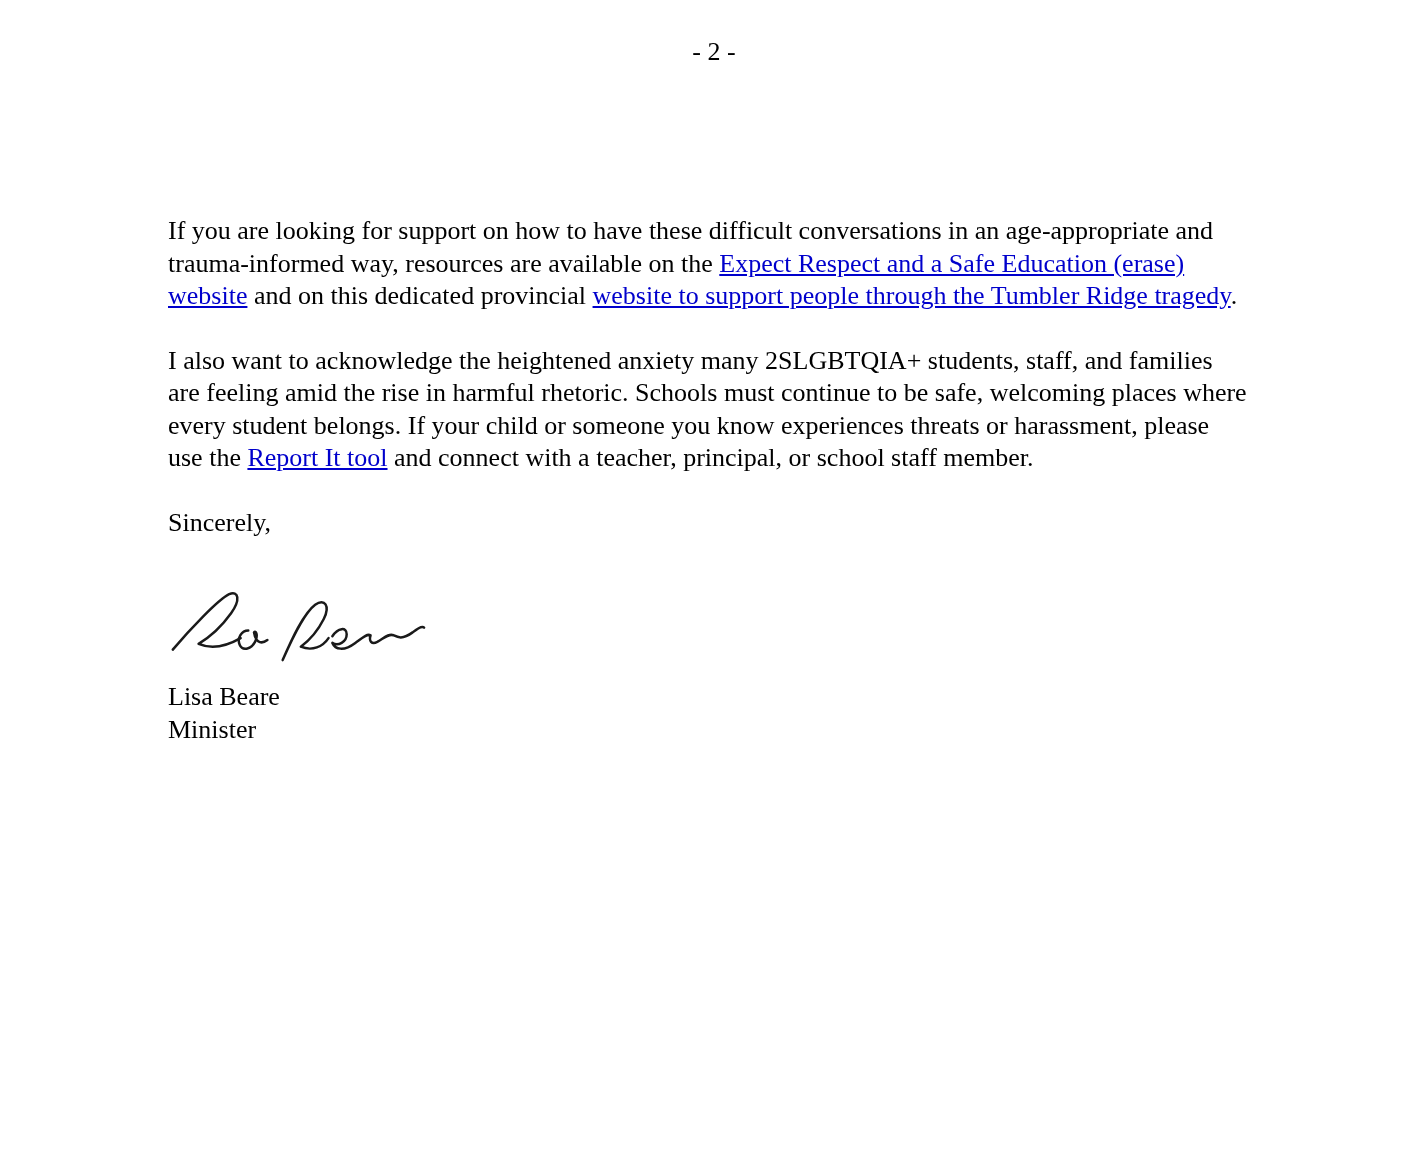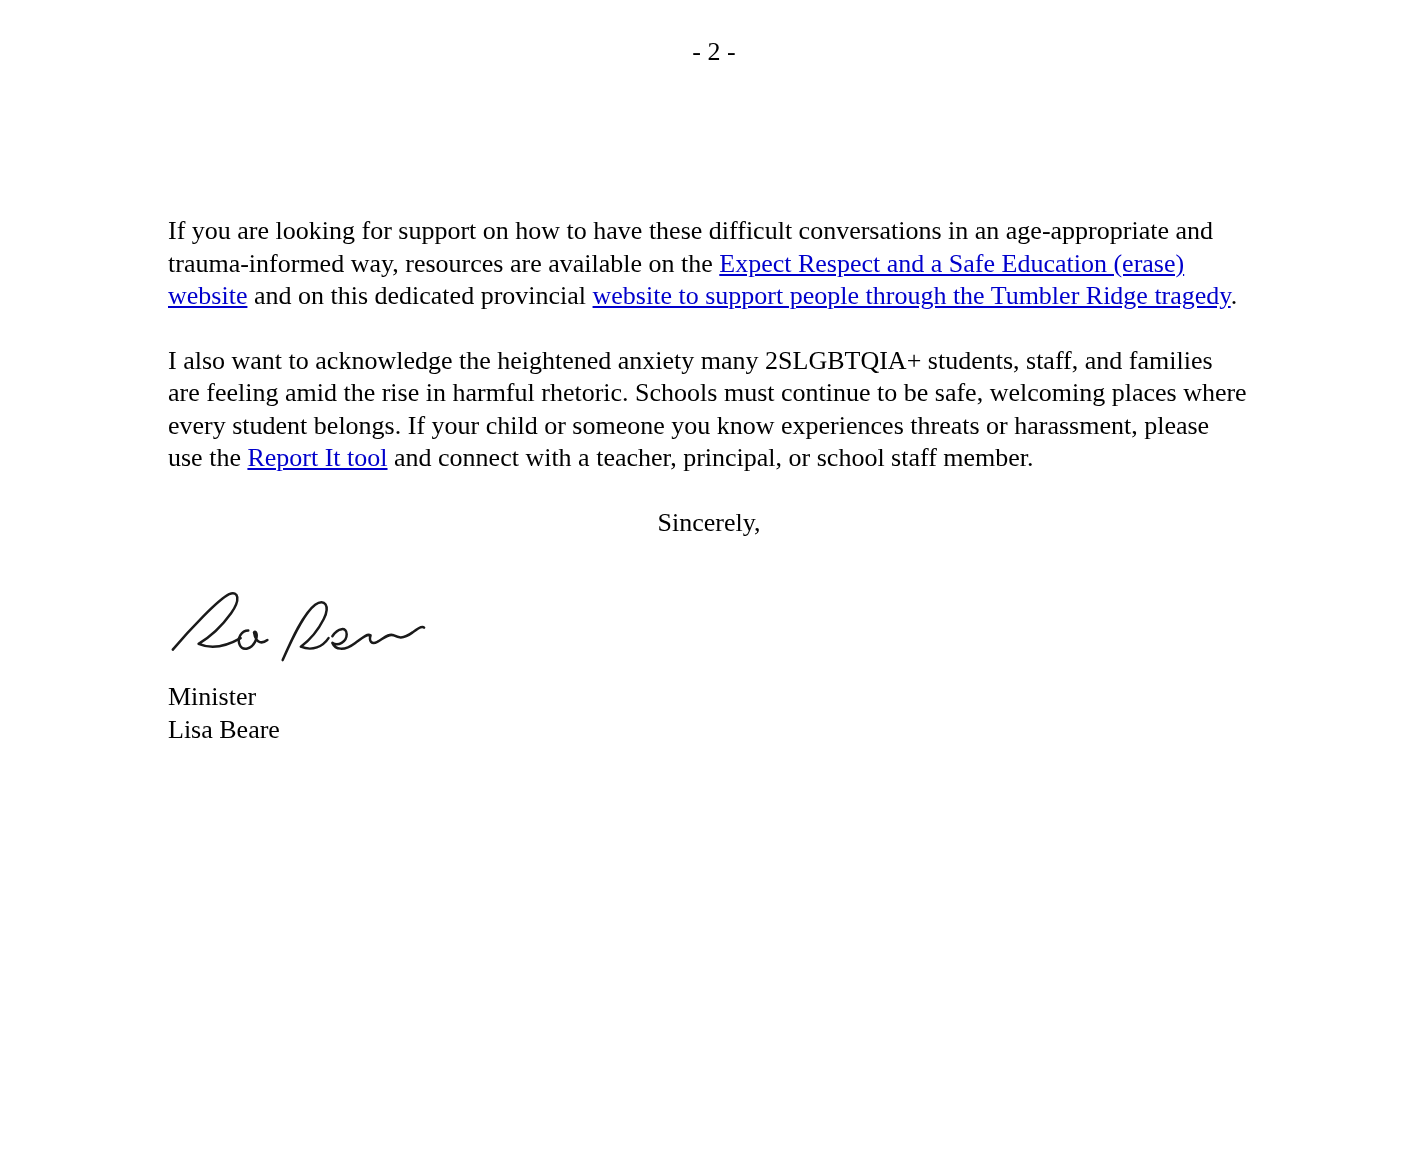--- a/index.html
+++ b/index.html
@@ -26,21 +26,21 @@
     line-height: 32.5px;
     text-align: left;
     font-family: Liberation Serif, serif;
   }
   .letter-body p { margin: 0 0 32px 0; }
   .letter-body a {
     color: var(--link-color, #0000CC);
     text-decoration: underline;
     cursor: pointer;
   }
-  .salutation { margin: 0; text-align: center; }
+  .salutation { margin: 0; }
   .signature-wrap {
     margin-top: 22px;
     margin-left: 0;
     height: 100px;
   }
   .name-block { margin-top: 10px; }
   .name-block div { font-size: 26px; line-height: 32.5px; }
 </style>
 </head>
 <body>
@@ -63,18 +63,18 @@
         <g fill="none" stroke="#1a1a1a" stroke-width="2.6" stroke-linecap="round" stroke-linejoin="round">
           <path d="M5,82 C22,62 52,30 64,24 C74,20 76,30 66,44 C56,58 42,70 32,76 C46,82 62,78 76,70"></path>
           <path d="M84,62 C77,62 72,70 75,77 C78,84 88,82 92,72 C94,66 92,62 90,64 C91,72 96,78 104,72"></path>
           <path d="M120,93 C130,70 142,44 154,35 C164,28 170,36 163,50 C157,62 147,73 139,79 C151,84 162,79 168,70"></path>
           <path d="M172,68 C178,59 187,58 187,66 C187,74 178,79 172,75 C175,82 184,84 196,75 C203,70 208,65 212,67 C210,73 213,77 219,74 C226,70 231,65 236,67 C240,69 245,72 256,64 C261,60 266,57 268,59"></path>
         </g>
       </svg>
     </div>
 
     <div class="name-block">
+      <div>Lisa Beare</div>
       <div>Minister</div>
-      <div>Lisa Beare</div>
     </div>
 
   </div>
 </div>
 
 </body></html>

